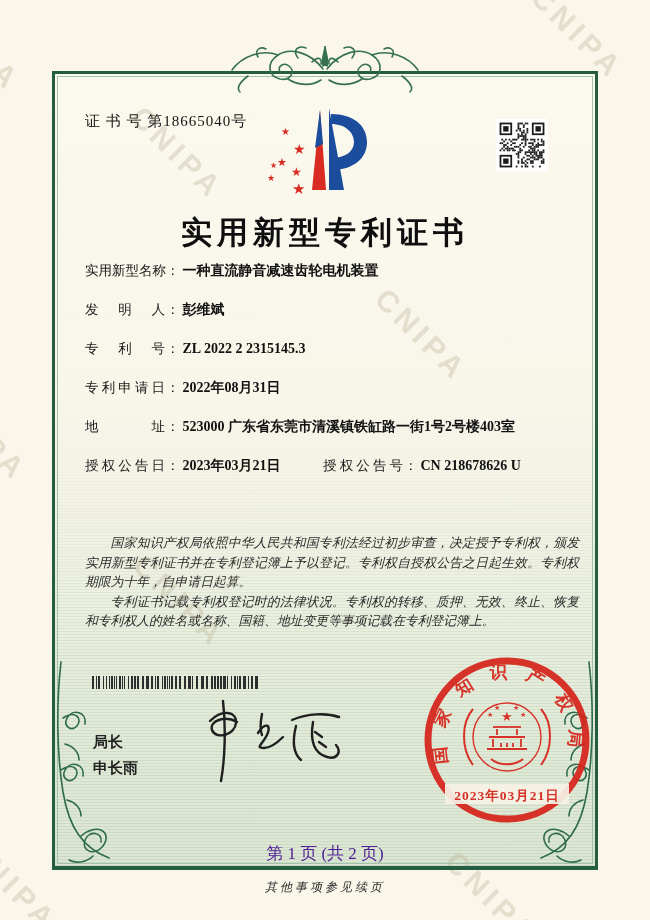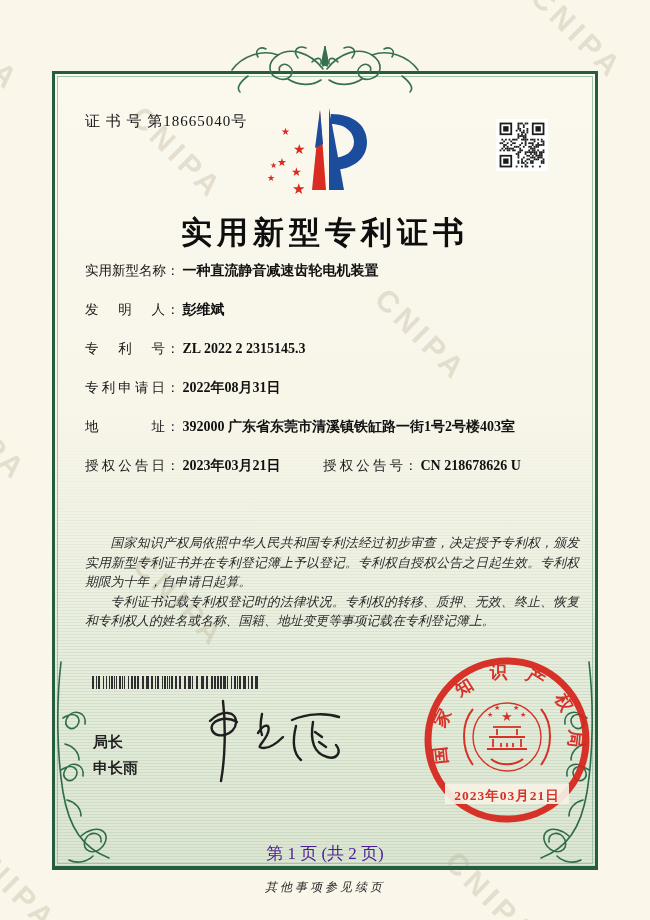--- a/index.html
+++ b/index.html
@@ -368,21 +368,21 @@
       <div class="field-row">
         <span class="field-label">发明人</span><span class="field-colon">：</span><span class="field-value">彭维斌</span>
       </div>
       <div class="field-row">
         <span class="field-label">专利号</span><span class="field-colon">：</span><span class="field-value">ZL 2022 2 2315145.3</span>
       </div>
       <div class="field-row">
         <span class="field-label">专利申请日</span><span class="field-colon">：</span><span class="field-value">2022年08月31日</span>
       </div>
       <div class="field-row">
-        <span class="field-label">地址</span><span class="field-colon">：</span><span class="field-value">392000 广东省东莞市清溪镇铁缸路一街1号2号楼403室</span>
+        <span class="field-label">地址</span><span class="field-colon">：</span><span class="field-value">523000 广东省东莞市清溪镇铁缸路一街1号2号楼403室</span>
       </div>
       <div class="field-row" id="grant-row">
       <span class="field-label">授权公告日</span><span class="field-colon">：</span><span class="field-value">2023年03月21日</span>
       <span class="pair2">
         <span class="field-label">授权公告号</span><span class="field-colon">：</span><span class="field-value">CN 218678626 U</span>
       </span>
     </div>
   </div>
 
   <div class="abs legal">

